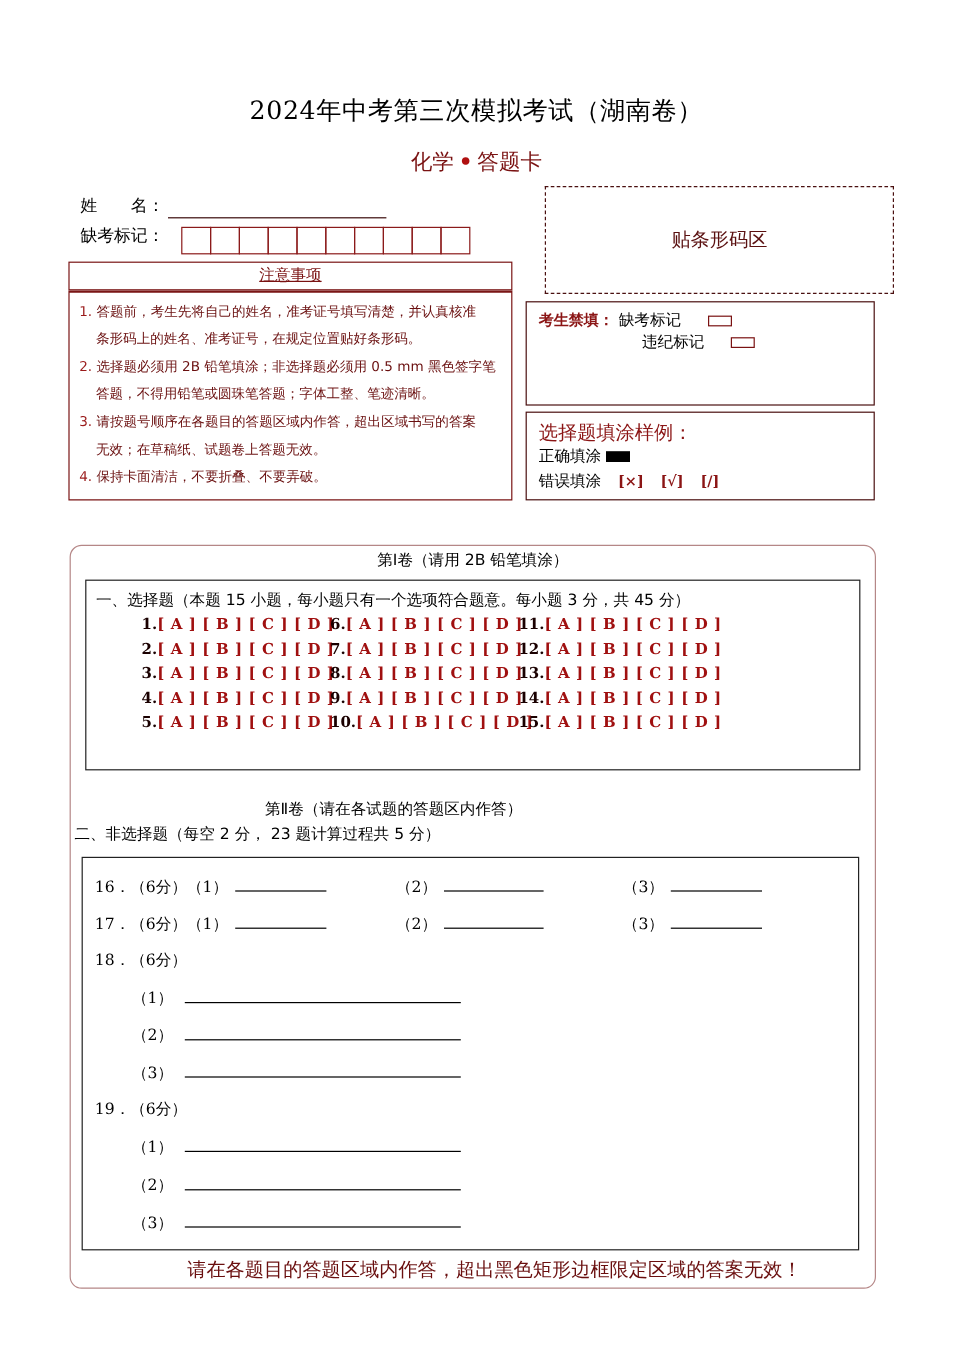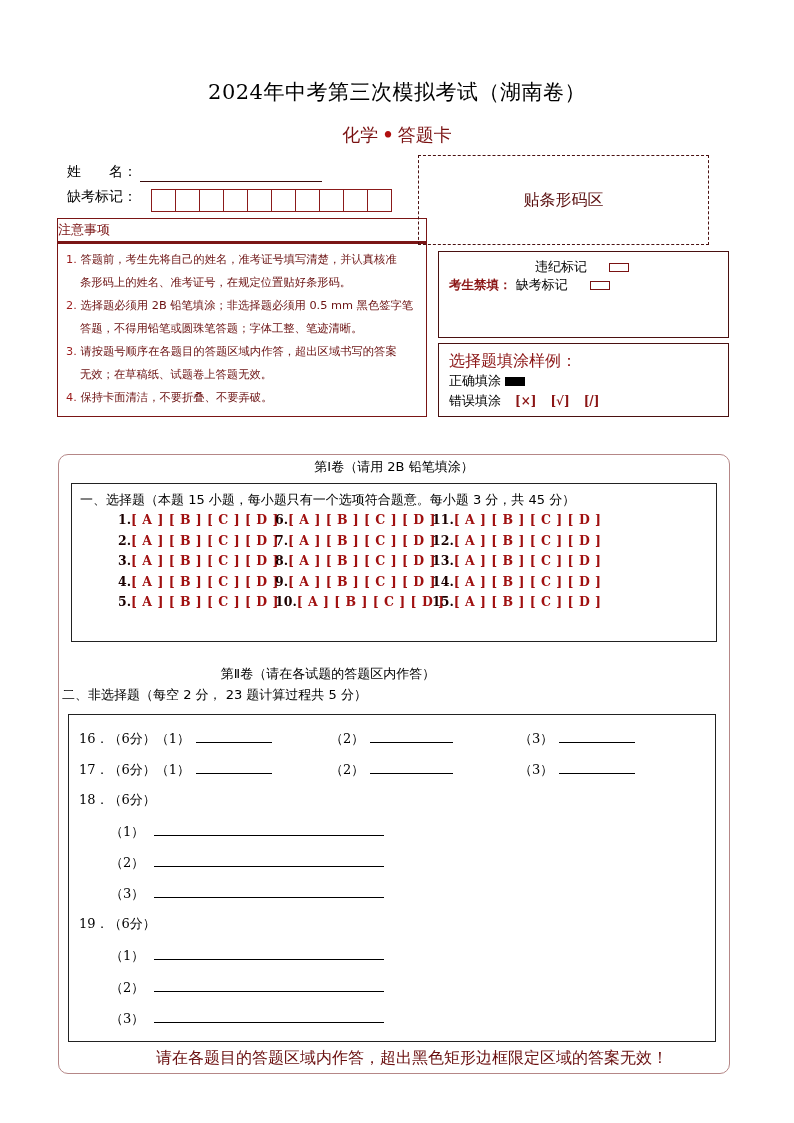--- a/index.html
+++ b/index.html
@@ -6,26 +6,26 @@
   body { width:794px; height:1123px; position:relative; font-family:"DejaVu Serif", serif; color:#000; overflow:hidden; }
   .abs { position:absolute; }
   .title { left:0; width:794px; top:78px; text-align:center; font-size:21px; letter-spacing:0.5px; }
   .subtitle { left:0; width:794px; top:123px; text-align:center; font-size:18px; color:#7a1212; }
   .subtitle .dot { color:#b01010; font-weight:bold; padding:0 4px; }
   .name-label { left:67px; top:163px; font-size:14px; font-family:"DejaVu Sans", sans-serif; }
   .name-line { left:140px; top:181px; width:182px; border-bottom:1px solid #3a0a0a; height:0; }
   .id-label { left:67px; top:188px; font-size:14px; font-family:"DejaVu Sans", sans-serif; }
   .id-boxes { left:152px; top:189px; display:flex; }
   .id-box { width:25px; height:23px; border:1px solid #8b1a1a; margin-left:-1px; box-sizing:border-box; }
-  .notice-head { left:57px; top:218px; width:370px; height:24px; border:1px solid #7a1515; box-sizing:border-box; text-align:left; font-size:13px; line-height:22px; color:#7a1212; font-family:"DejaVu Sans", sans-serif; }
+  .notice-head { left:57px; top:218px; width:370px; height:24px; border:1px solid #7a1515; box-sizing:border-box; text-align:center; font-size:13px; line-height:22px; color:#7a1212; font-family:"DejaVu Sans", sans-serif;text-decoration:underline; }
   .notice-body { left:57px; top:242px; width:370px; height:175px; border:1px solid #7a1515; border-top:2px solid #7a1515; box-sizing:border-box; padding:4px 4px 0 8px; font-size:11.3px; font-family:"DejaVu Sans", sans-serif; color:#6a0f0f; }
   .notice-item { line-height:23px; }
   .notice-item .num { color:#9a1a1a; }
   .notice-item .cont { padding-left:14px; }
-  .barcode { left:418px; top:155px; width:291px; height:90px; border:1px dashed #4a1010; box-sizing:border-box; display:flex; align-items:center; justify-content:center; font-size:16px; color:#5a1010; font-family:"DejaVu Sans", sans-serif; }
+  .barcode { left:454px; top:155px; width:291px; height:90px; border:1px dashed #4a1010; box-sizing:border-box; display:flex; align-items:center; justify-content:center; font-size:16px; color:#5a1010; font-family:"DejaVu Sans", sans-serif; }
   .forbid { left:438px; top:251px; width:291px; height:87px; border:1px solid #4a1010; box-sizing:border-box; padding:6px 10px; font-family:"DejaVu Sans", sans-serif; }
   .forbid .lbl { color:#8b1515; font-size:12.5px; font-weight:bold; }
   .forbid .mark { font-size:13px; }
   .forbid .mark-box { display:inline-block; width:18px; height:7px; border:1px solid #7a1212; margin-left:22px; vertical-align:middle; }
   .forbid .note { font-size:11px; margin-top:2px; font-family:"DejaVu Serif", serif; letter-spacing:1.5px; }
   .forbid .note b { font-size:12px; }
   .sample { left:438px; top:343px; width:291px; height:74px; border:1px solid #4a1010; box-sizing:border-box; padding:7px 10px; font-family:"DejaVu Sans", sans-serif; font-size:13px; line-height:20px; }
   .sample .lbl { color:#8b1515; font-size:16px; }
   .sample .filled { display:inline-block; width:20px; height:9px; background:#000; vertical-align:middle; margin-left:4px; }
   .sample .wrong { color:#8b1515; font-weight:bold; font-size:12px; margin-left:14px; font-family:"DejaVu Serif", serif; }
@@ -85,22 +85,22 @@
   <div class="notice-item">
     <div><span class="num">4.</span> <span>保持卡面清洁，不要折叠、不要弄破。</span></div>
   </div>
 </div>
 
 <div class="abs barcode">
     <span>贴条形码区</span>
   </div>
 
 <div class="abs forbid">
+  <div class="mark"><span class="lbl">考生禁填：</span>&nbsp;<span>缺考标记</span><span class="mark-box"></span></div>
   <div class="mark" style="padding-left:86px;"><span>违纪标记</span><span class="mark-box"></span></div>
-  <div class="mark"><span class="lbl">考生禁填：</span>&nbsp;<span>缺考标记</span><span class="mark-box"></span></div>
 </div>
 
 <div class="abs sample">
   <div class="lbl">选择题填涂样例：</div>
   <div><span>正确填涂</span><span class="filled"></span></div>
   <div><span>错误填涂</span><span class="wrong">[×]</span><span class="wrong">[√]</span><span class="wrong">[/]</span></div>
 </div>
 
 <div class="abs frame"></div>
 <div class="abs vol1-title">第Ⅰ卷（请用 2B 铅笔填涂）</div>

